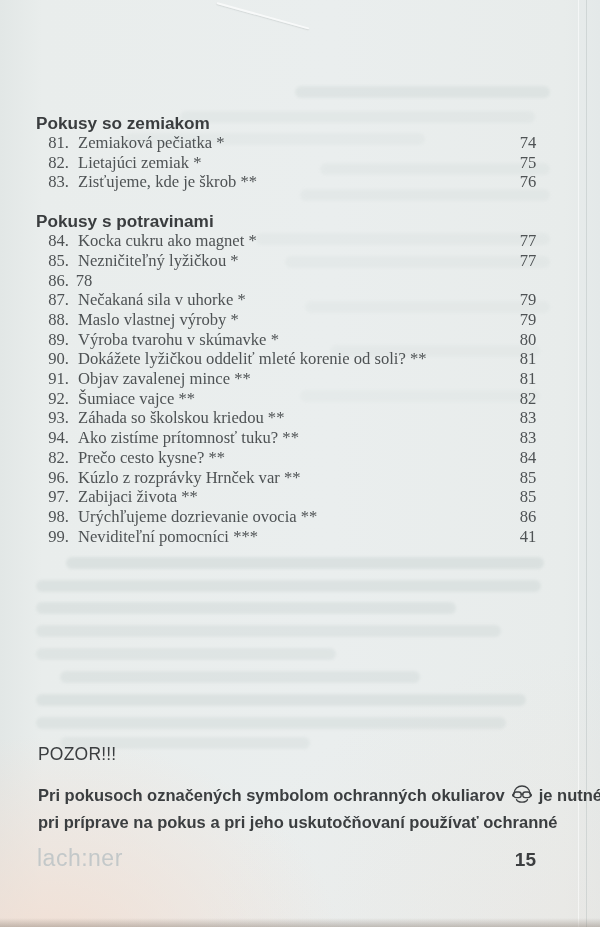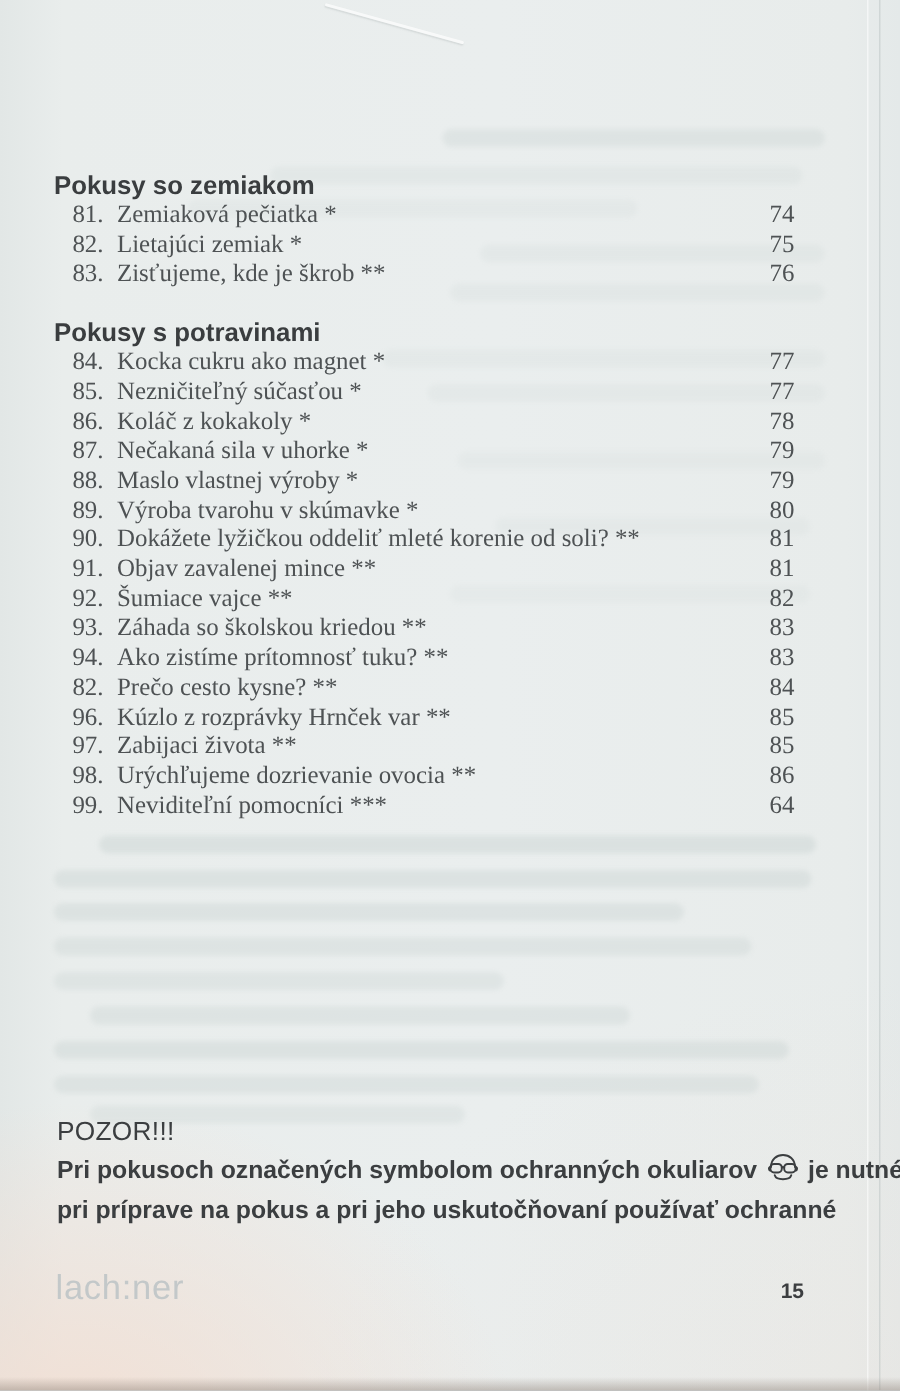--- a/index.html
+++ b/index.html
@@ -29,31 +29,31 @@
     filter:blur(1.6px);pointer-events:none;}
   
   .toc{position:absolute;left:33px;top:84px;width:510px;margin-top:29px;}
   .toc-heading{font-size:17.2px;font-weight:bold;color:#3a3d3f;
     line-height:20px;margin-left:3px;letter-spacing:0;}
   .toc-heading.second{margin-top:19px;}
   .toc-list{margin:0;padding:0;font-family:Liberation Serif, serif;}
   .toc-row{display:flex;align-items:baseline;line-height:19.7px;font-size:16.6px;}
   .toc-num{width:36px;text-align:right;flex:none;}
   .toc-title{flex:1;margin-left:9px;white-space:nowrap;overflow:hidden;}
-  .toc-page{flex:none;text-align:left;min-width:30px;}
+  .toc-page{flex:none;text-align:center;min-width:30px;}
   
   .warning{position:absolute;left:38px;top:742px;width:510px;color:#3b3e40;}
   .warning-heading{font-size:17.5px;font-weight:normal;line-height:24px;letter-spacing:.2px;}
-  .warning-body{font-size:16.5px;font-weight:bold;line-height:22.4px;margin-top:2px;}
+  .warning-body{font-size:16.5px;font-weight:bold;line-height:22.4px;margin-top:18px;}
   .warning-line{white-space:nowrap;}
   .goggles{display:inline-block;vertical-align:-5px;margin:0 4px;}
   
   .logo{position:absolute;left:37px;top:845px;font-size:23px;color:#c3c8c9;
     letter-spacing:.5px;line-height:26px;}
-  .pagenum{position:absolute;right:64px;top:849px;font-size:14px;font-weight:bold;
+  .pagenum{position:absolute;right:64px;top:849px;font-size:19px;font-weight:bold;
     color:#3c3e40;line-height:22px;}
 </style>
 </head>
 <body>
 
 <div class="page">
 
   <div class="scratch"></div>
   <div class="edge-line l1"></div>
   <div class="edge-line l2"></div>
@@ -101,26 +101,25 @@
 
     <div class="toc-heading second">Pokusy s potravinami</div>
     <div class="toc-list" id="list-1">
         <div class="toc-row">
           <span class="toc-num">84.</span>
           <span class="toc-title">Kocka cukru ako magnet *</span>
           <span class="toc-page">77</span>
         </div>
         <div class="toc-row">
           <span class="toc-num">85.</span>
-          <span class="toc-title">Nezničiteľný súčasťou *</span>
+          <span class="toc-title">Nezničiteľný lyžičkou *</span>
           <span class="toc-page">77</span>
         </div>
         <div class="toc-row">
           <span class="toc-num">86.</span>
-          <span class="toc-title">Koláč z kokakoly *</span>
           <span class="toc-page">78</span>
         </div>
         <div class="toc-row">
           <span class="toc-num">87.</span>
           <span class="toc-title">Nečakaná sila v uhorke *</span>
           <span class="toc-page">79</span>
         </div>
         <div class="toc-row">
           <span class="toc-num">88.</span>
           <span class="toc-title">Maslo vlastnej výroby *</span>
@@ -172,21 +171,21 @@
           <span class="toc-page">85</span>
         </div>
         <div class="toc-row">
           <span class="toc-num">98.</span>
           <span class="toc-title">Urýchľujeme dozrievanie ovocia **</span>
           <span class="toc-page">86</span>
         </div>
         <div class="toc-row">
           <span class="toc-num">99.</span>
           <span class="toc-title">Neviditeľní pomocníci ***</span>
-          <span class="toc-page">64</span>
+          <span class="toc-page">41</span>
         </div>
       </div>
   </div>
 
   <div class="warning">
     <div class="warning-heading">POZOR!!!</div>
     <div class="warning-body">
       <div class="warning-line">
         <span>Pri pokusoch označených symbolom ochranných okuliarov</span><span class="goggles"><svg width="26" height="22" viewBox="0 0 26 22">
             <g fill="none" stroke="#3b3e40" stroke-width="1.3" stroke-linecap="round">

